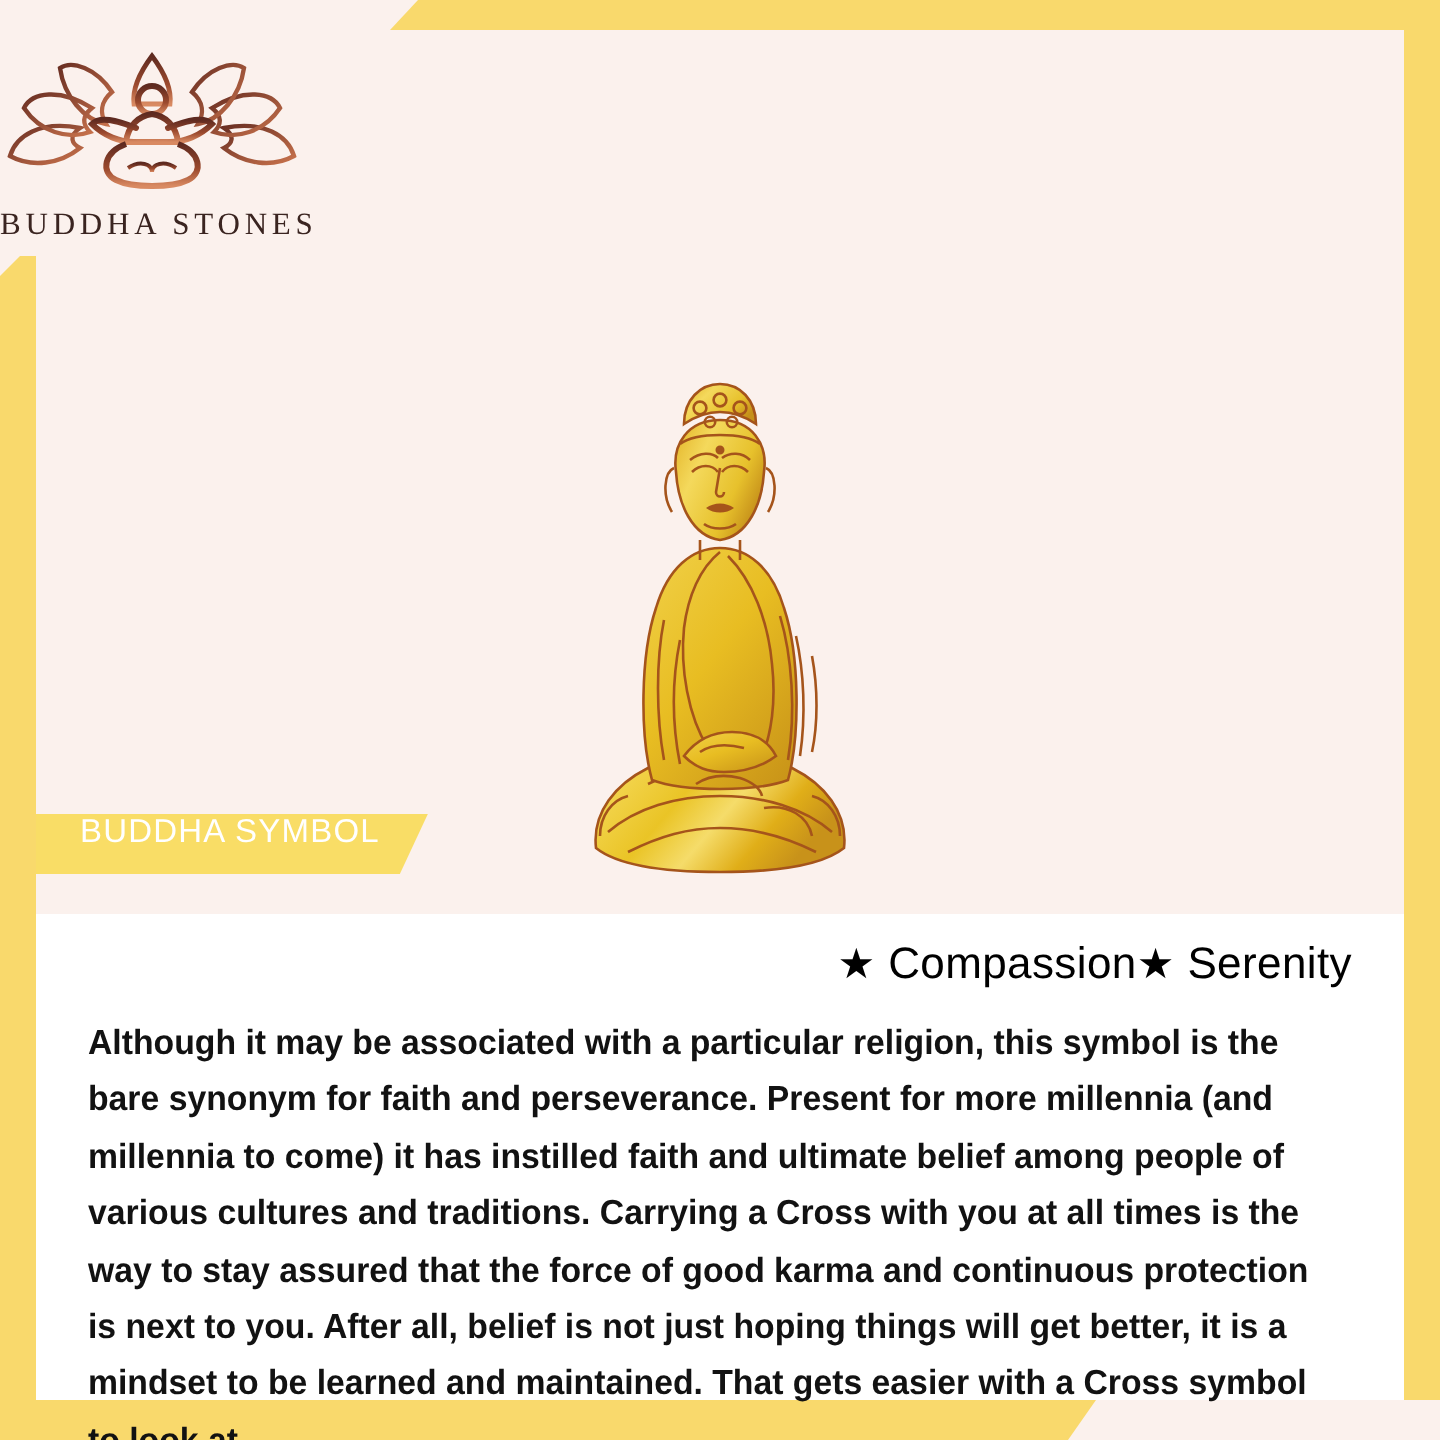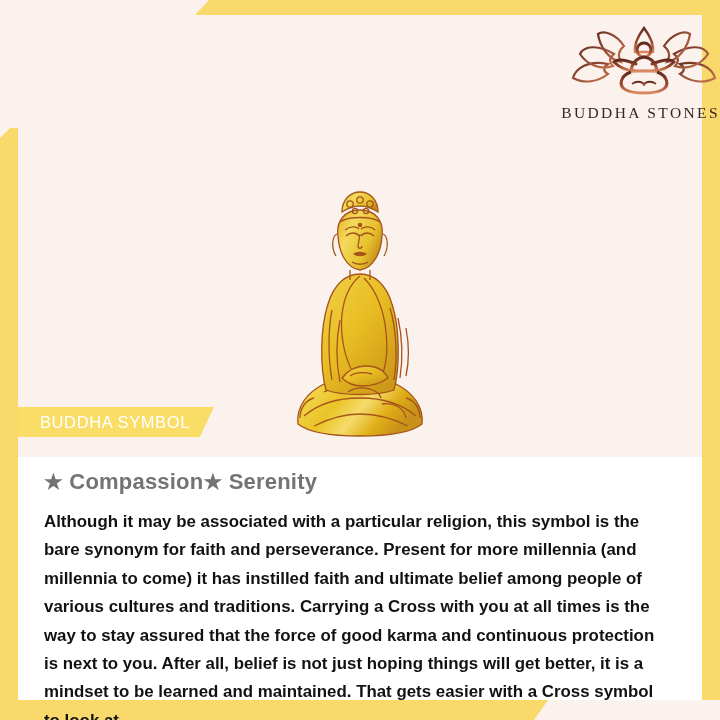--- a/index.html
+++ b/index.html
@@ -40,21 +40,21 @@
     position:absolute;
     left:18px; top:15px; right:18px; bottom:20px;
     background:#fbf1ed;
   }
 
   
   .logo-wrap {
     position:absolute;
     left:0; right:0; top:26px;
     display:flex; flex-direction:column;
-    align-items:flex-end;
+    align-items:flex-start;
   }
   .logo-mark { width:152px; height:72px; display:block; }
   .logo-word {
     margin-top:6px;
     font-family:"Liberation Serif", serif;
     font-size:15.5px;
     letter-spacing:2.4px;
     color:#3a2420;
     font-weight:400;
   }
@@ -85,43 +85,43 @@
   }
   .statue { width:196px; height:266px; display:block; }
 
   
   .symbol-tag {
     position:absolute;
     left:18px; top:407px;
     height:30px;
     padding:0 24px 0 22px;
     background:#f9dd66;
-    display:flex; align-items:center;
+    display:flex; 
     clip-path: polygon(0 0, 100% 0, calc(100% - 14px) 100%, 0 100%);
   }
   .symbol-tag-label {
     color:#ffffff;
     font-size:16.5px;
     letter-spacing:0.6px;
     white-space:nowrap;
   }
 
   
   .content-card {
     position:absolute;
     left:18px; top:457px; right:18px; bottom:20px;
     background:#ffffff;
     padding:10px 26px 0 26px;
   }
   .subtitle {
-    text-align:left;
+    text-align:right;
     font-family:"Liberation Sans Narrow","Liberation Sans", sans-serif;
-    font-weight:bold;
+    font-weight:normal;
     font-size:22px;
-    color:#737373;
+    color:#000000;
     letter-spacing:0.2px;
     margin-top:2px;
     white-space:nowrap;
   }
   .subtitle .star { font-size:21px; }
   .body-copy {
     margin-top:12px;
     font-family:"Liberation Sans Narrow","Liberation Sans", sans-serif;
     font-weight:bold;
     font-size:17.4px;

